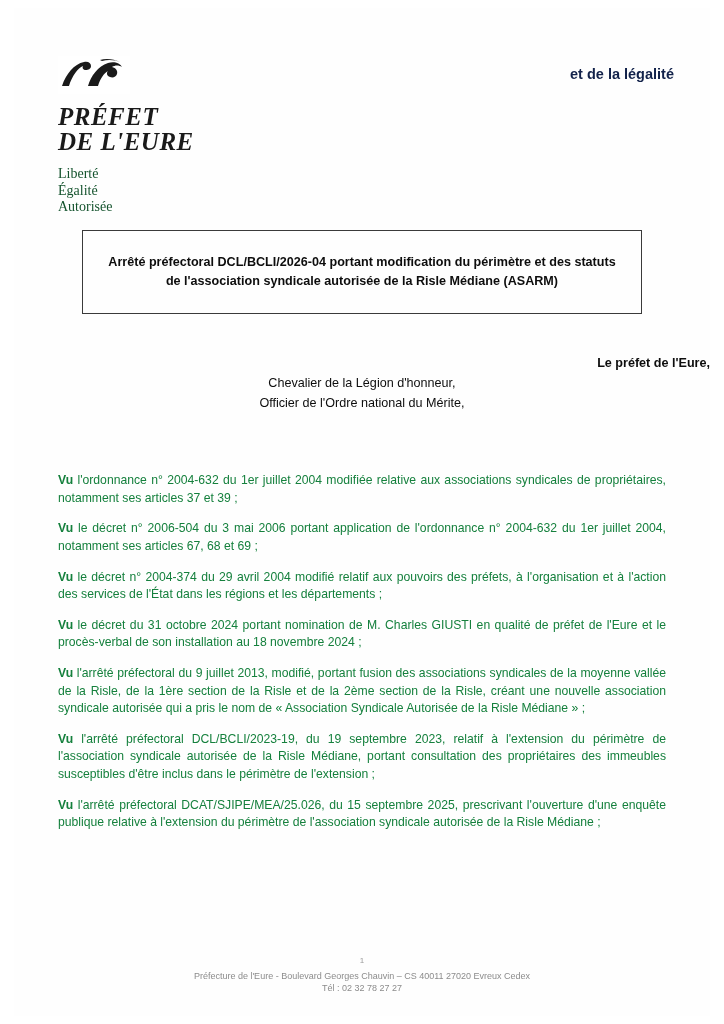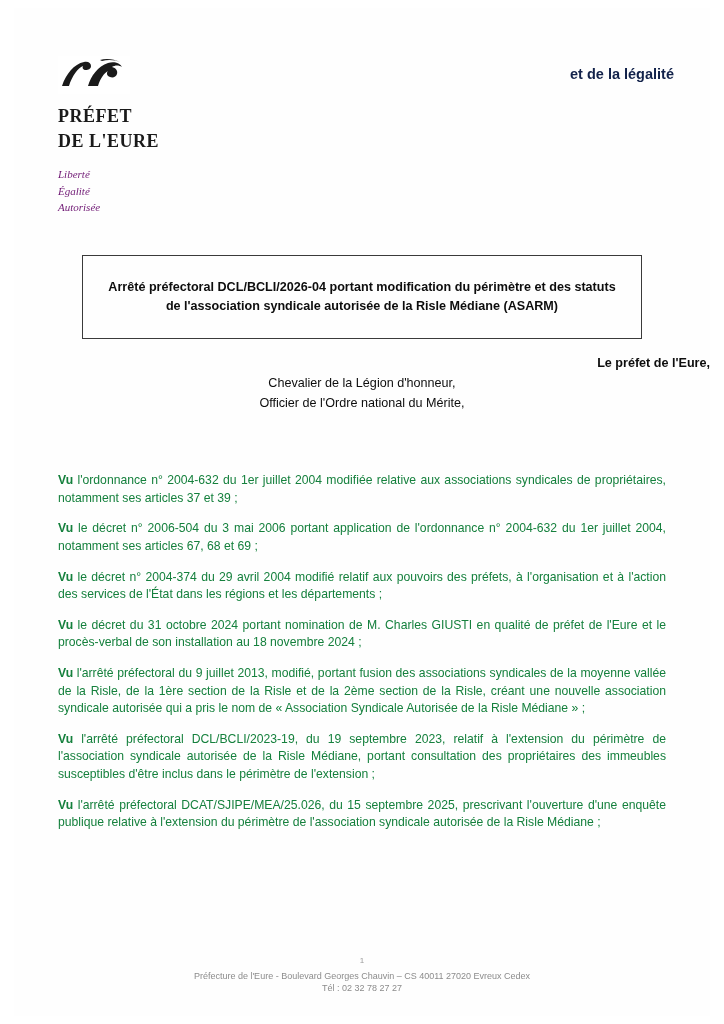--- a/index.html
+++ b/index.html
@@ -45,34 +45,34 @@
   }
   .marianne {
     width: 72px;
     height: 38px;
     position: relative;
   }
   .marianne svg { display: block; }
   .prefet-title {
     font-family: "Liberation Serif", serif;
     font-weight: bold;
-    font-size: 18px;
+    font-size: 25px;
     line-height: 25px;
     letter-spacing: 0.5px;
     color: #1a1a1a;
     margin-top: 10px;
+    font-style: italic;
   }
   .prefet-title span { display: block; }
   .devise {
     margin-top: 12px;
     font-family: "Liberation Serif", serif;
-    font-style: italic;
-    font-size: 11px;
+    font-size: 14px;
     line-height: 16.5px;
-    color: #701a75;
+    color: #14532d;
   }
   .devise span { display: block; }
   .direction {
     position: absolute;
     right: 36px;
     top: 56px;
     text-align: right;
     font-family: "Liberation Sans", sans-serif;
     font-weight: bold;
     font-size: 14.5px;
@@ -87,21 +87,20 @@
     left: 68px;
     top: 222px;
     width: 560px;
     min-height: 82px;
     border: 1px solid #3a3a3a;
     box-sizing: border-box;
     display: flex;
     align-items: center;
     justify-content: flex-end;
     padding: 22px 18px;
-    margin-top: 25px;
   }
   .title-box .tb-inner {
     text-align: center;
     font-weight: bold;
     font-size: 12.6px;
     line-height: 19px;
     color: #0d0d0d;
   }
 
   

